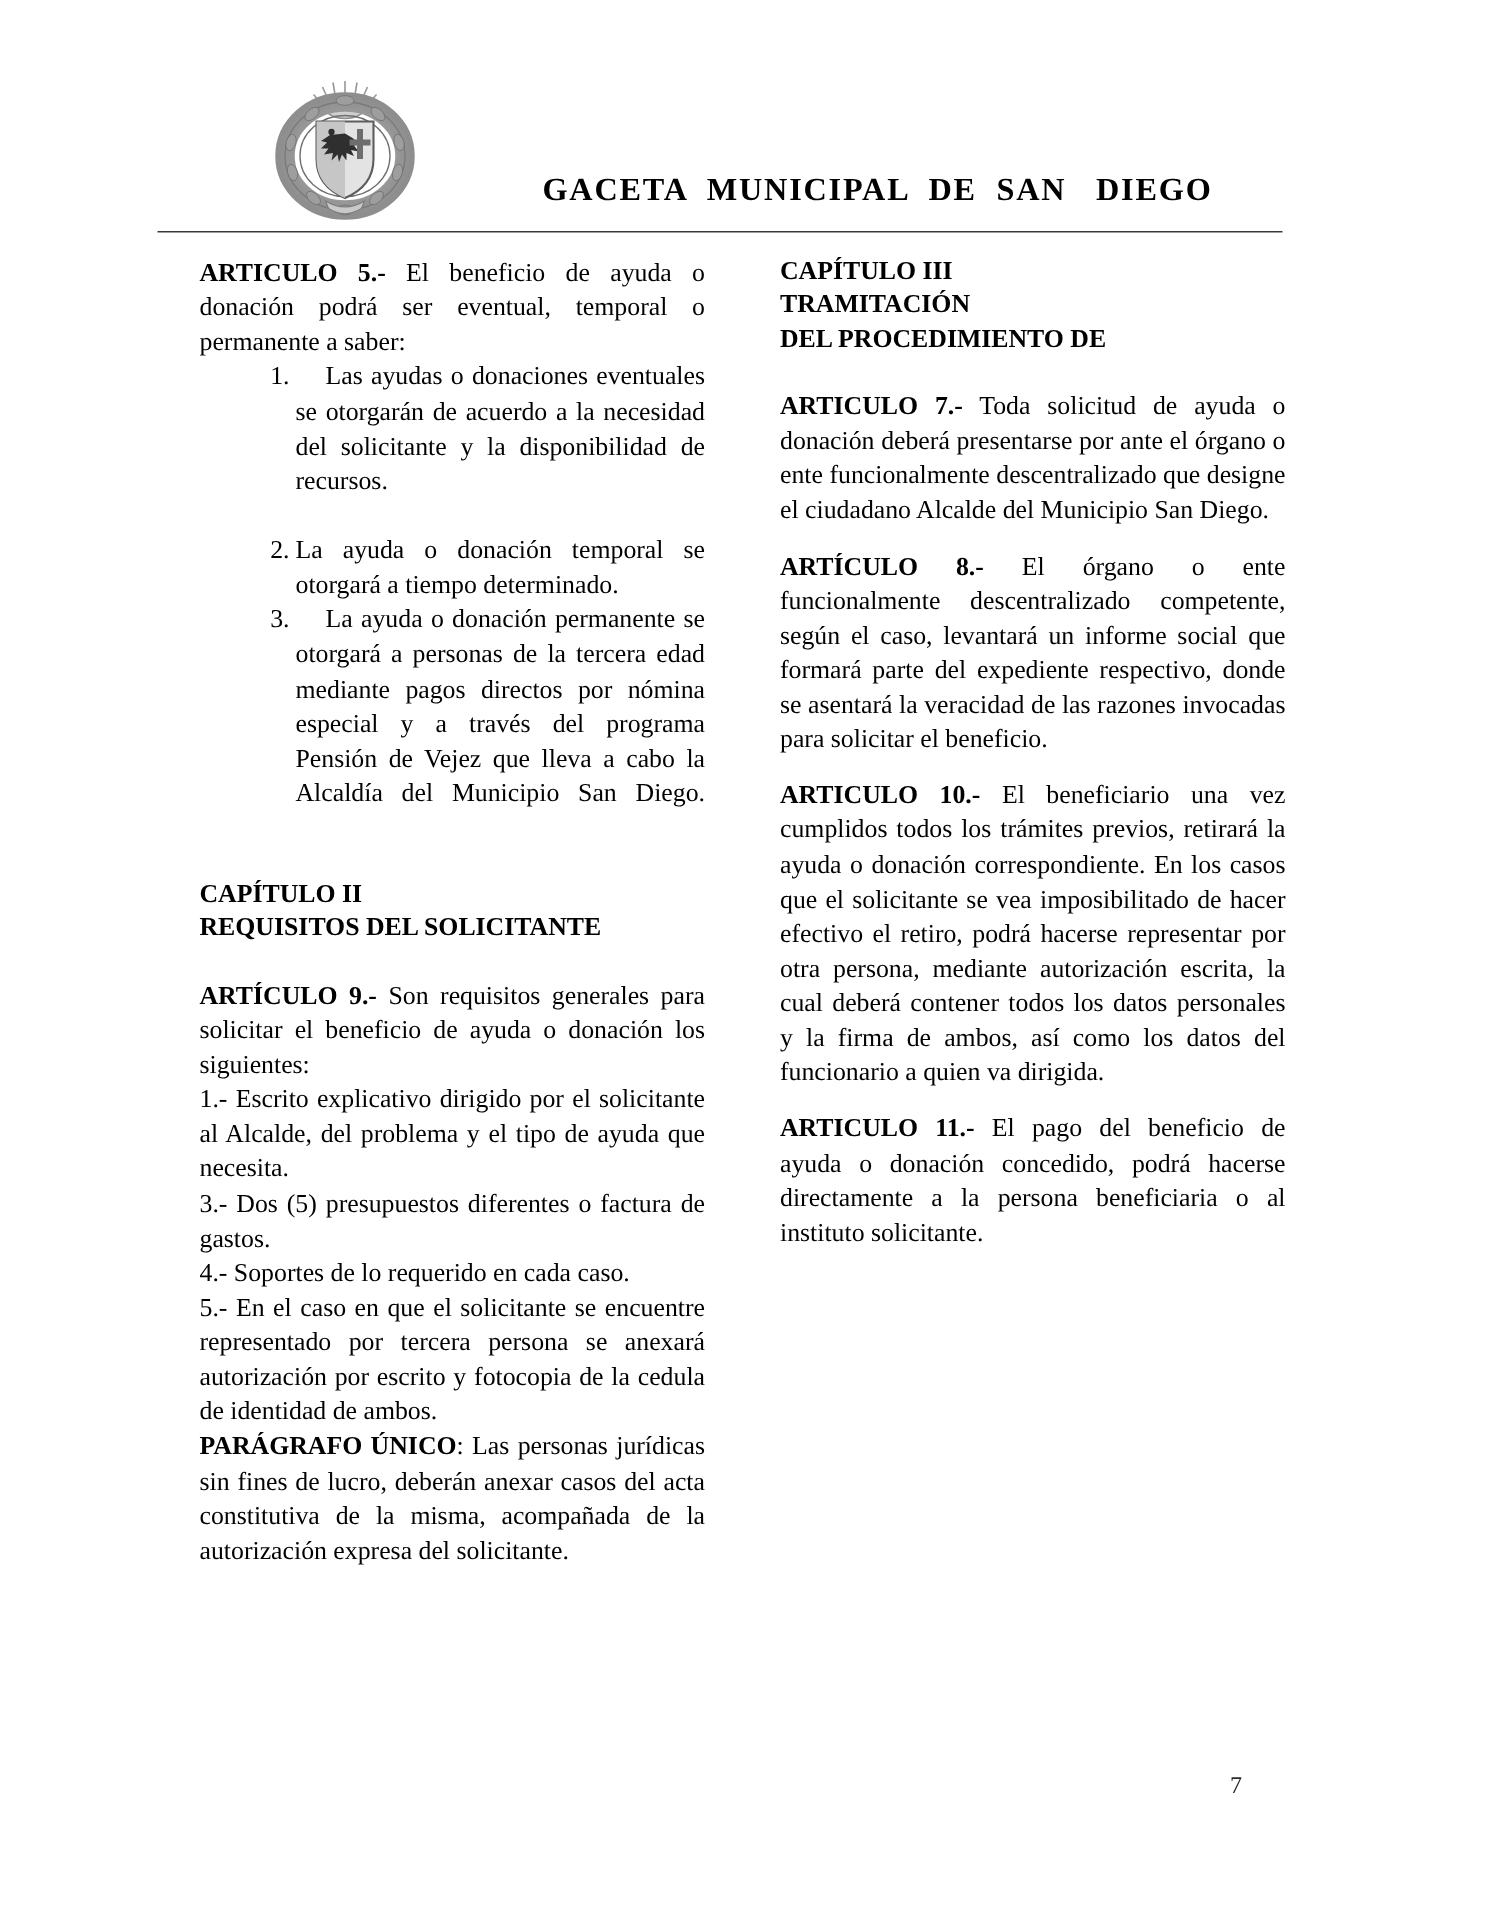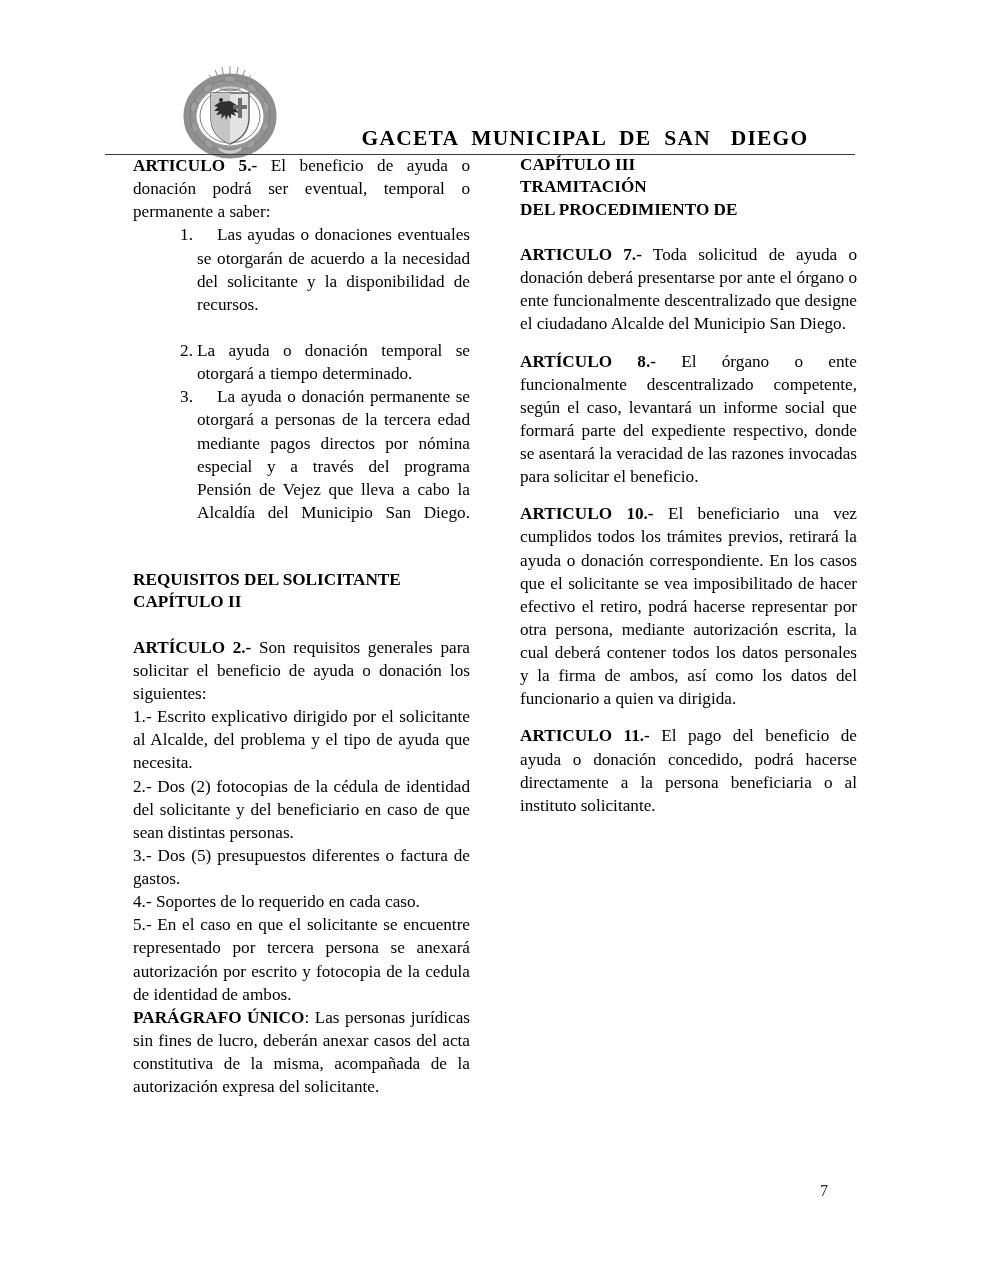--- a/index.html
+++ b/index.html
@@ -20,21 +20,21 @@
     position: absolute;
     left: 0; top: 0;
     width: 990px;
     height: 1280px;
   }
 
   
   .masthead {
     position: absolute;
     left: 105px;
-    top: 60px;
+    top: 48px;
     width: 750px;
     height: 104px;
   }
   .crest {
     position: absolute;
     left: 72px;
     top: 0px;
     width: 106px;
     height: 104px;
   }
@@ -54,21 +54,21 @@
     left: 105px;
     top: 154px;
     width: 750px;
     height: 0;
     border-top: 1.6px solid #3a3a3a;
   }
 
   
   .col {
     position: absolute;
-    top: 154px;
+    top: 170px;
     width: 337px;
     font-size: 17.2px;
     line-height: 1.345;
     text-align: justify;
     text-justify: inter-word;
     hyphens: none;
   }
   .col-left  { left: 133px; }
   .col-right { left: 520px; }
 
@@ -201,28 +201,27 @@
 
     <p><b class="bold">ARTICULO 5.-</b><span> El beneficio de ayuda o donación podrá ser eventual, temporal o permanente a saber:</span></p>
 
     <ol class="numlist">
       <li><span class="marker">1.</span><span class="jfull">Las ayudas o donaciones eventuales se otorgarán de acuerdo a la necesidad del solicitante y la disponibilidad de recursos.</span></li>
       <li><span class="marker">2.</span><span>La ayuda o donación temporal se otorgará a tiempo determinado.</span></li>
       <li><span class="marker">3.</span><span class="jfull">La ayuda o donación permanente se otorgará a personas de la tercera edad mediante pagos directos por nómina especial y a través del programa Pensión de Vejez que lleva a cabo la Alcaldía del Municipio San Diego.</span></li>
     </ol>
 
     <p class="chapter gap-chap">
+      <span class="ln">CAPÍTULO II</span>
       <span class="ln">REQUISITOS DEL SOLICITANTE</span>
-      <span class="ln">CAPÍTULO II</span>
     </p>
 
-    <p class="gap-chap"><b class="bold">ARTÍCULO 2.-</b><span> Son requisitos generales para solicitar el beneficio de ayuda o donación los siguientes:</span></p>
+    <p class="gap-chap"><b class="bold">ARTÍCULO 9.-</b><span> Son requisitos generales para solicitar el beneficio de ayuda o donación los siguientes:</span></p>
 
     <p>1.- Escrito explicativo dirigido por el solicitante  al Alcalde, del problema y el tipo de ayuda que necesita.</p>
-    <p>2.- Dos (2) fotocopias de la cédula de identidad del solicitante y del beneficiario en caso de que sean distintas personas.</p>
     <p>3.- Dos (5) presupuestos diferentes o factura de gastos.</p>
     <p>4.- Soportes de lo requerido en cada caso.</p>
     <p>5.- En el caso en que el solicitante se encuentre representado por tercera persona se anexará autorización por escrito y fotocopia de la cedula de identidad de ambos.</p>
 
     <p><b class="bold">PARÁGRAFO ÚNICO</b><span>: Las personas jurídicas sin fines de lucro, deberán anexar casos  del acta constitutiva de la misma, acompañada de la autorización expresa del solicitante.</span></p>
   </div>
 
   <div class="col col-right">
 
     <p class="chapter">

